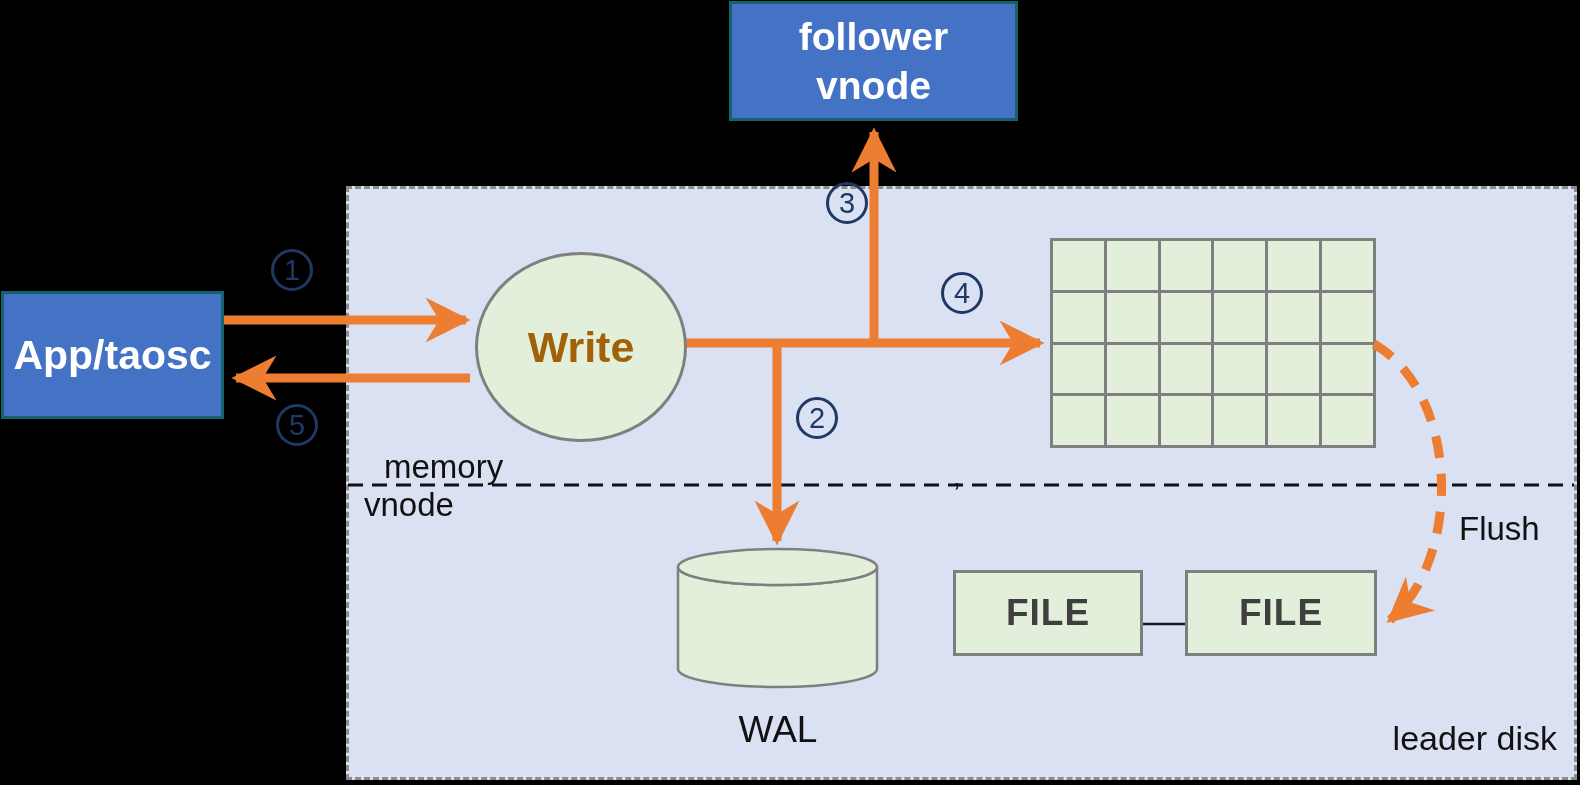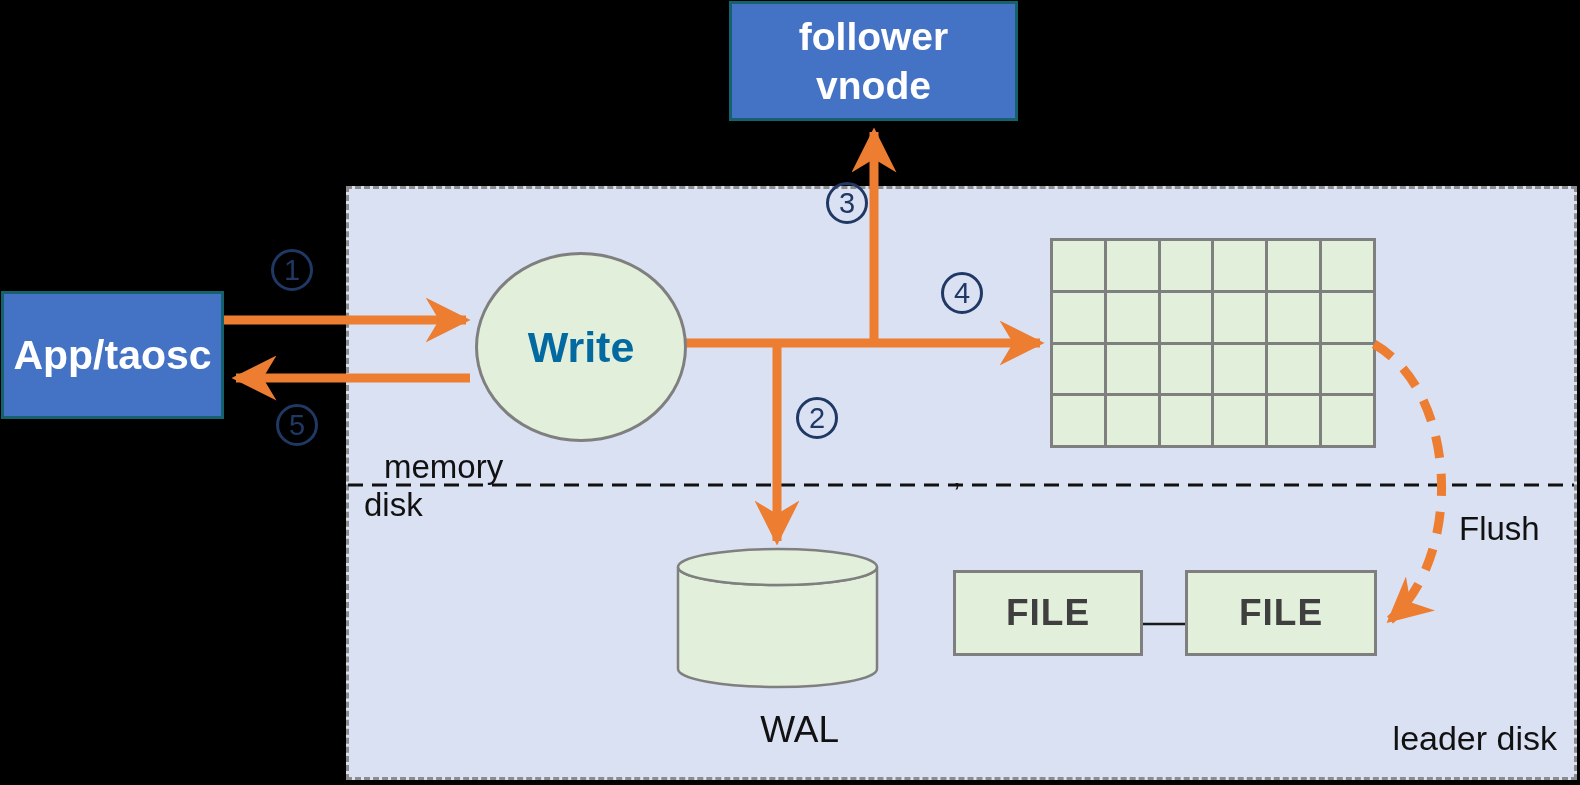--- a/index.html
+++ b/index.html
@@ -19,21 +19,21 @@
     color:#FFFFFF;font-weight:bold;text-align:center;
   }
   .follower{left:729px;top:1px;width:289px;height:120px;font-size:39px;line-height:1.26;}
   .follower .wrap{width:210px;}
   .app{left:1px;top:291px;width:223px;height:128px;font-size:41px;}
   
   .write-ellipse{
     position:absolute;left:475px;top:252px;width:212px;height:190px;
     background:#E2EFDA;border:3px solid #7F7F7F;border-radius:50%;box-sizing:border-box;
     display:flex;align-items:center;justify-content:center;
-    font-size:43px;font-weight:bold;color:#0369a1;
+    font-size:43px;font-weight:bold;color:#a16207;
   }
   
   .memtable-grid{
     position:absolute;left:1050px;top:238px;width:326px;height:210px;
     background:#7F7F7F;display:grid;gap:3px;padding:3px;box-sizing:border-box;
     border:0;
   }
   .memtable-grid .cell{background:#E2EFDA;}
   
   .file-box{
@@ -51,21 +51,21 @@
   }
   .step1{left:271px;top:249px;}
   .step2{left:796px;top:397px;}
   .step3{left:826px;top:182px;}
   .step4{left:941px;top:272px;}
   .step5{left:276px;top:404px;}
   
   .lbl{position:absolute;color:#111;line-height:1.05;}
   .lbl-memory{left:384px;top:450px;font-size:33px;}
   .lbl-disk{left:364px;top:488px;font-size:33px;}
-  .lbl-wal{left:717px;top:711px;width:122px;text-align:right;font-size:37px;}
+  .lbl-wal{left:717px;top:711px;width:122px;text-align:center;font-size:37px;}
   .lbl-leader{right:23px;top:721px;font-size:34px;}
   .lbl-flush{left:1459px;top:512px;font-size:33px;}
   .lbl-comma{left:953px;top:462px;font-size:28px;}
   
   .overlay{position:absolute;left:0;top:0;pointer-events:none;}
 </style>
 </head>
 <body>
 
 <div class="canvas">
@@ -156,19 +156,19 @@
     <span>3</span>
   </div>
   <div class="step step4">
     <span>4</span>
   </div>
   <div class="step step5">
     <span>5</span>
   </div>
 
   <div class="lbl lbl-memory">memory</div>
-  <div class="lbl lbl-disk">disk</div>
+  <div class="lbl lbl-disk">vnode</div>
   <div class="lbl lbl-wal">WAL</div>
   <div class="lbl lbl-leader">leader disk</div>
   <div class="lbl lbl-flush">Flush</div>
   <div class="lbl lbl-comma">,</div>
 
 </div>
 
 </body></html>

